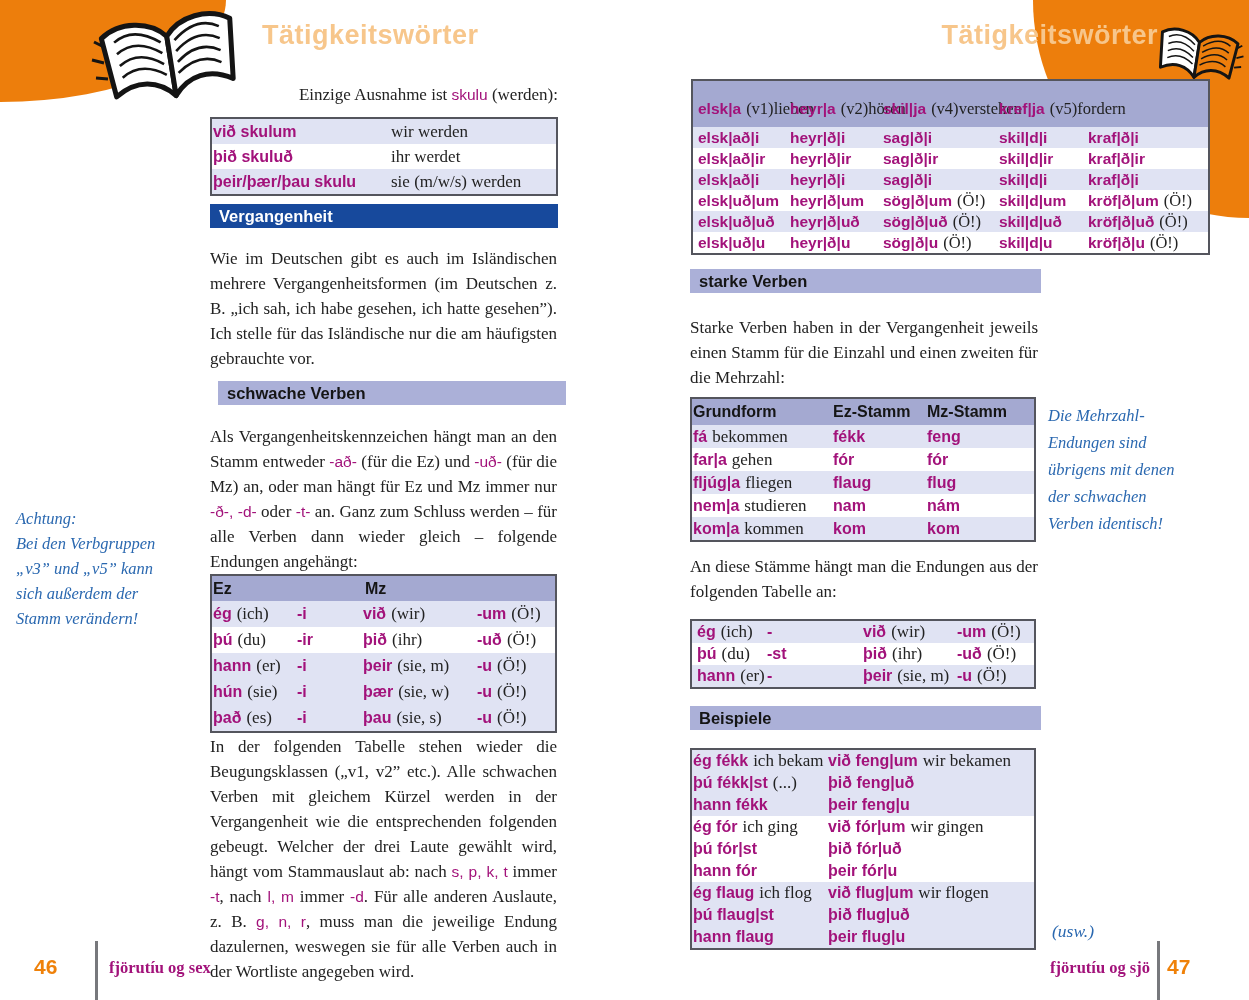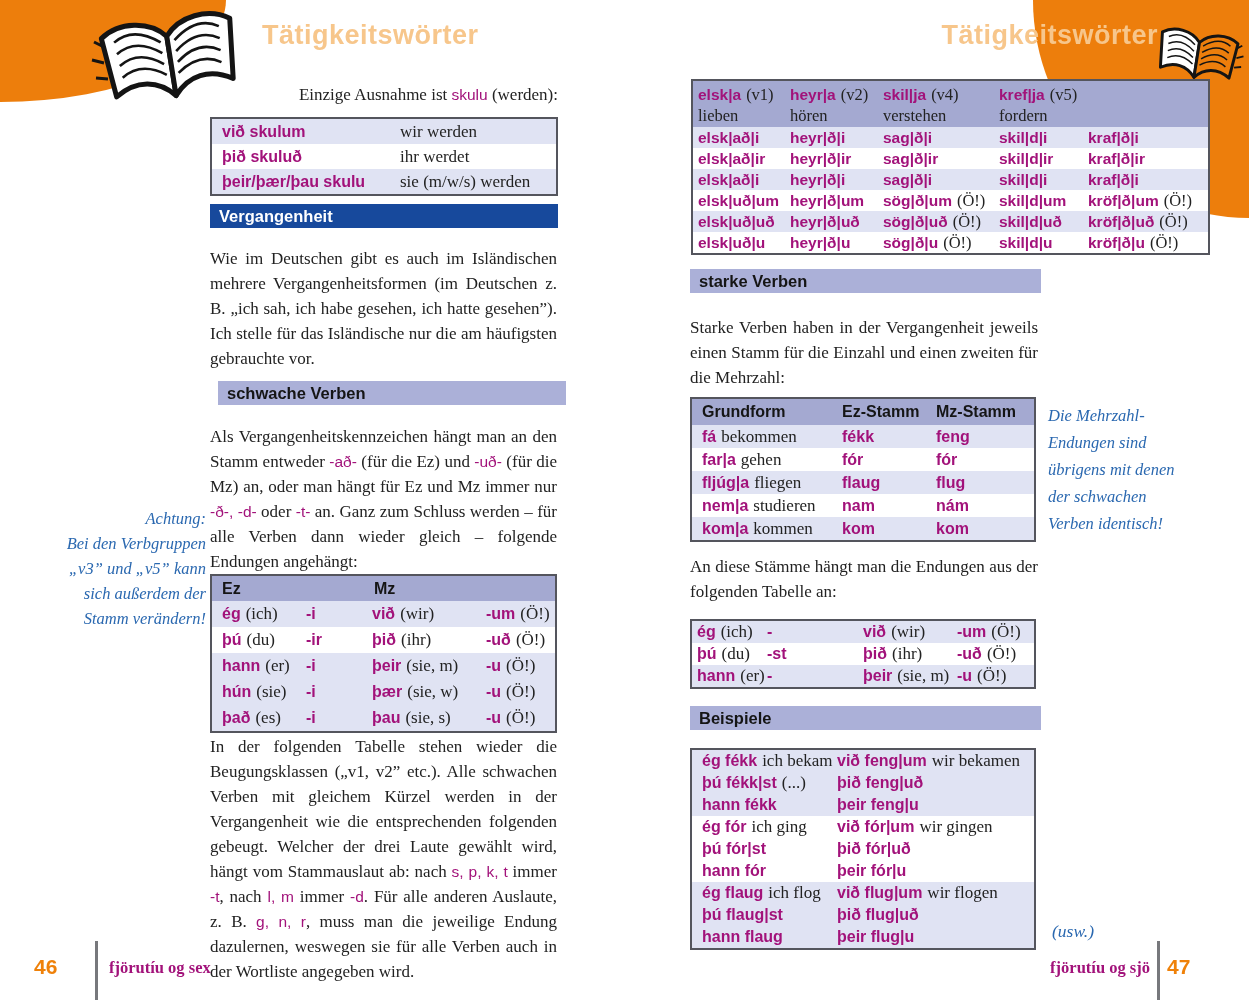--- a/index.html
+++ b/index.html
@@ -12,39 +12,39 @@
   .hl{fill:none;stroke:#141414;stroke-width:2.6}
   .title{position:absolute;top:20px;font-family:"Liberation Sans",sans-serif;font-weight:bold;
          font-size:27px;color:#f7c68b;letter-spacing:.5px;white-space:nowrap}
   .para{position:absolute;font-size:17px;line-height:25px;color:#222;text-align:justify}
   .m{font-family:"Liberation Sans",sans-serif;font-size:15.5px;color:#a2127a}
   .bar{position:absolute;height:24px;line-height:24px;padding-left:9px;box-sizing:border-box;
        font-family:"Liberation Sans",sans-serif;font-weight:bold;font-size:16.5px}
   .blue{background:#17499c;color:#fff}
   .lav{background:#abb0d8;color:#151515}
   .note{position:absolute;font-style:italic;font-size:16.5px;color:#2a68b0;white-space:pre-line}
-  .note-l{text-align:right;line-height:25px}
+  .note-l{line-height:25px}
   .note-r{line-height:27px}
   .usw{position:absolute;font-style:italic;font-size:17.5px;color:#2a68b0}
   .tbl{position:absolute;border:2px solid #54555d;background:#fff;box-sizing:border-box}
-  .row{display:grid;padding-left:10px;box-sizing:border-box;white-space:nowrap;align-items:baseline}
+  .row{display:grid;padding-left:1px;box-sizing:border-box;white-space:nowrap;align-items:baseline}
   .tint{background:#e0e3f3}
   .head{background:#a4a9d1}
   .is{font-family:"Liberation Sans",sans-serif;font-weight:bold;font-size:16px;color:#a2127a}
   .de{font-family:"Liberation Serif",serif;font-size:17px;color:#222}
   .g{margin-left:5px}
   .hd{font-family:"Liberation Sans",sans-serif;font-weight:bold;font-size:16px;color:#151515}
   .t1 .row{grid-template-columns:178px 1fr;height:25px;line-height:25px}
   .t2 .row{grid-template-columns:84px 66px 114px 1fr;height:26px;line-height:26px}
   .t2 .headrow{grid-template-columns:152px 1fr;height:25px;line-height:25px}
   .t3 .row{grid-template-columns:92px 93px 116px 89px 1fr;height:21px;line-height:21px;padding-left:5px}
   .t3 .headrow{height:46px}
   .t3 .is{font-size:15.5px}
   .t3 .de{font-size:16.5px}
-  .hcell{display:flex;flex-direction:column;line-height:21px;padding-top:3px}
+  .hcell{display:flex;flex-direction:row;line-height:21px;padding-top:17px}
   .t4 .row{grid-template-columns:140px 94px 1fr;height:23px;line-height:23px}
   .t4 .headrow{height:26px;line-height:26px}
   .t5 .row{grid-template-columns:70px 96px 94px 1fr;height:22px;line-height:22px;padding-left:5px}
   .t6 .row{grid-template-columns:135px 1fr;height:22px;line-height:22px}
   .pgnum{position:absolute;font-family:"Liberation Sans",sans-serif;font-weight:bold;font-size:21px;color:#ef8109}
   .pgtxt{position:absolute;font-family:Liberation Serif, serif;font-weight:bold;font-size:16.5px;color:#a2127a}
   .vbar{position:absolute;width:3px;background:#77787c}
 </style>
 </head>
 <body>

